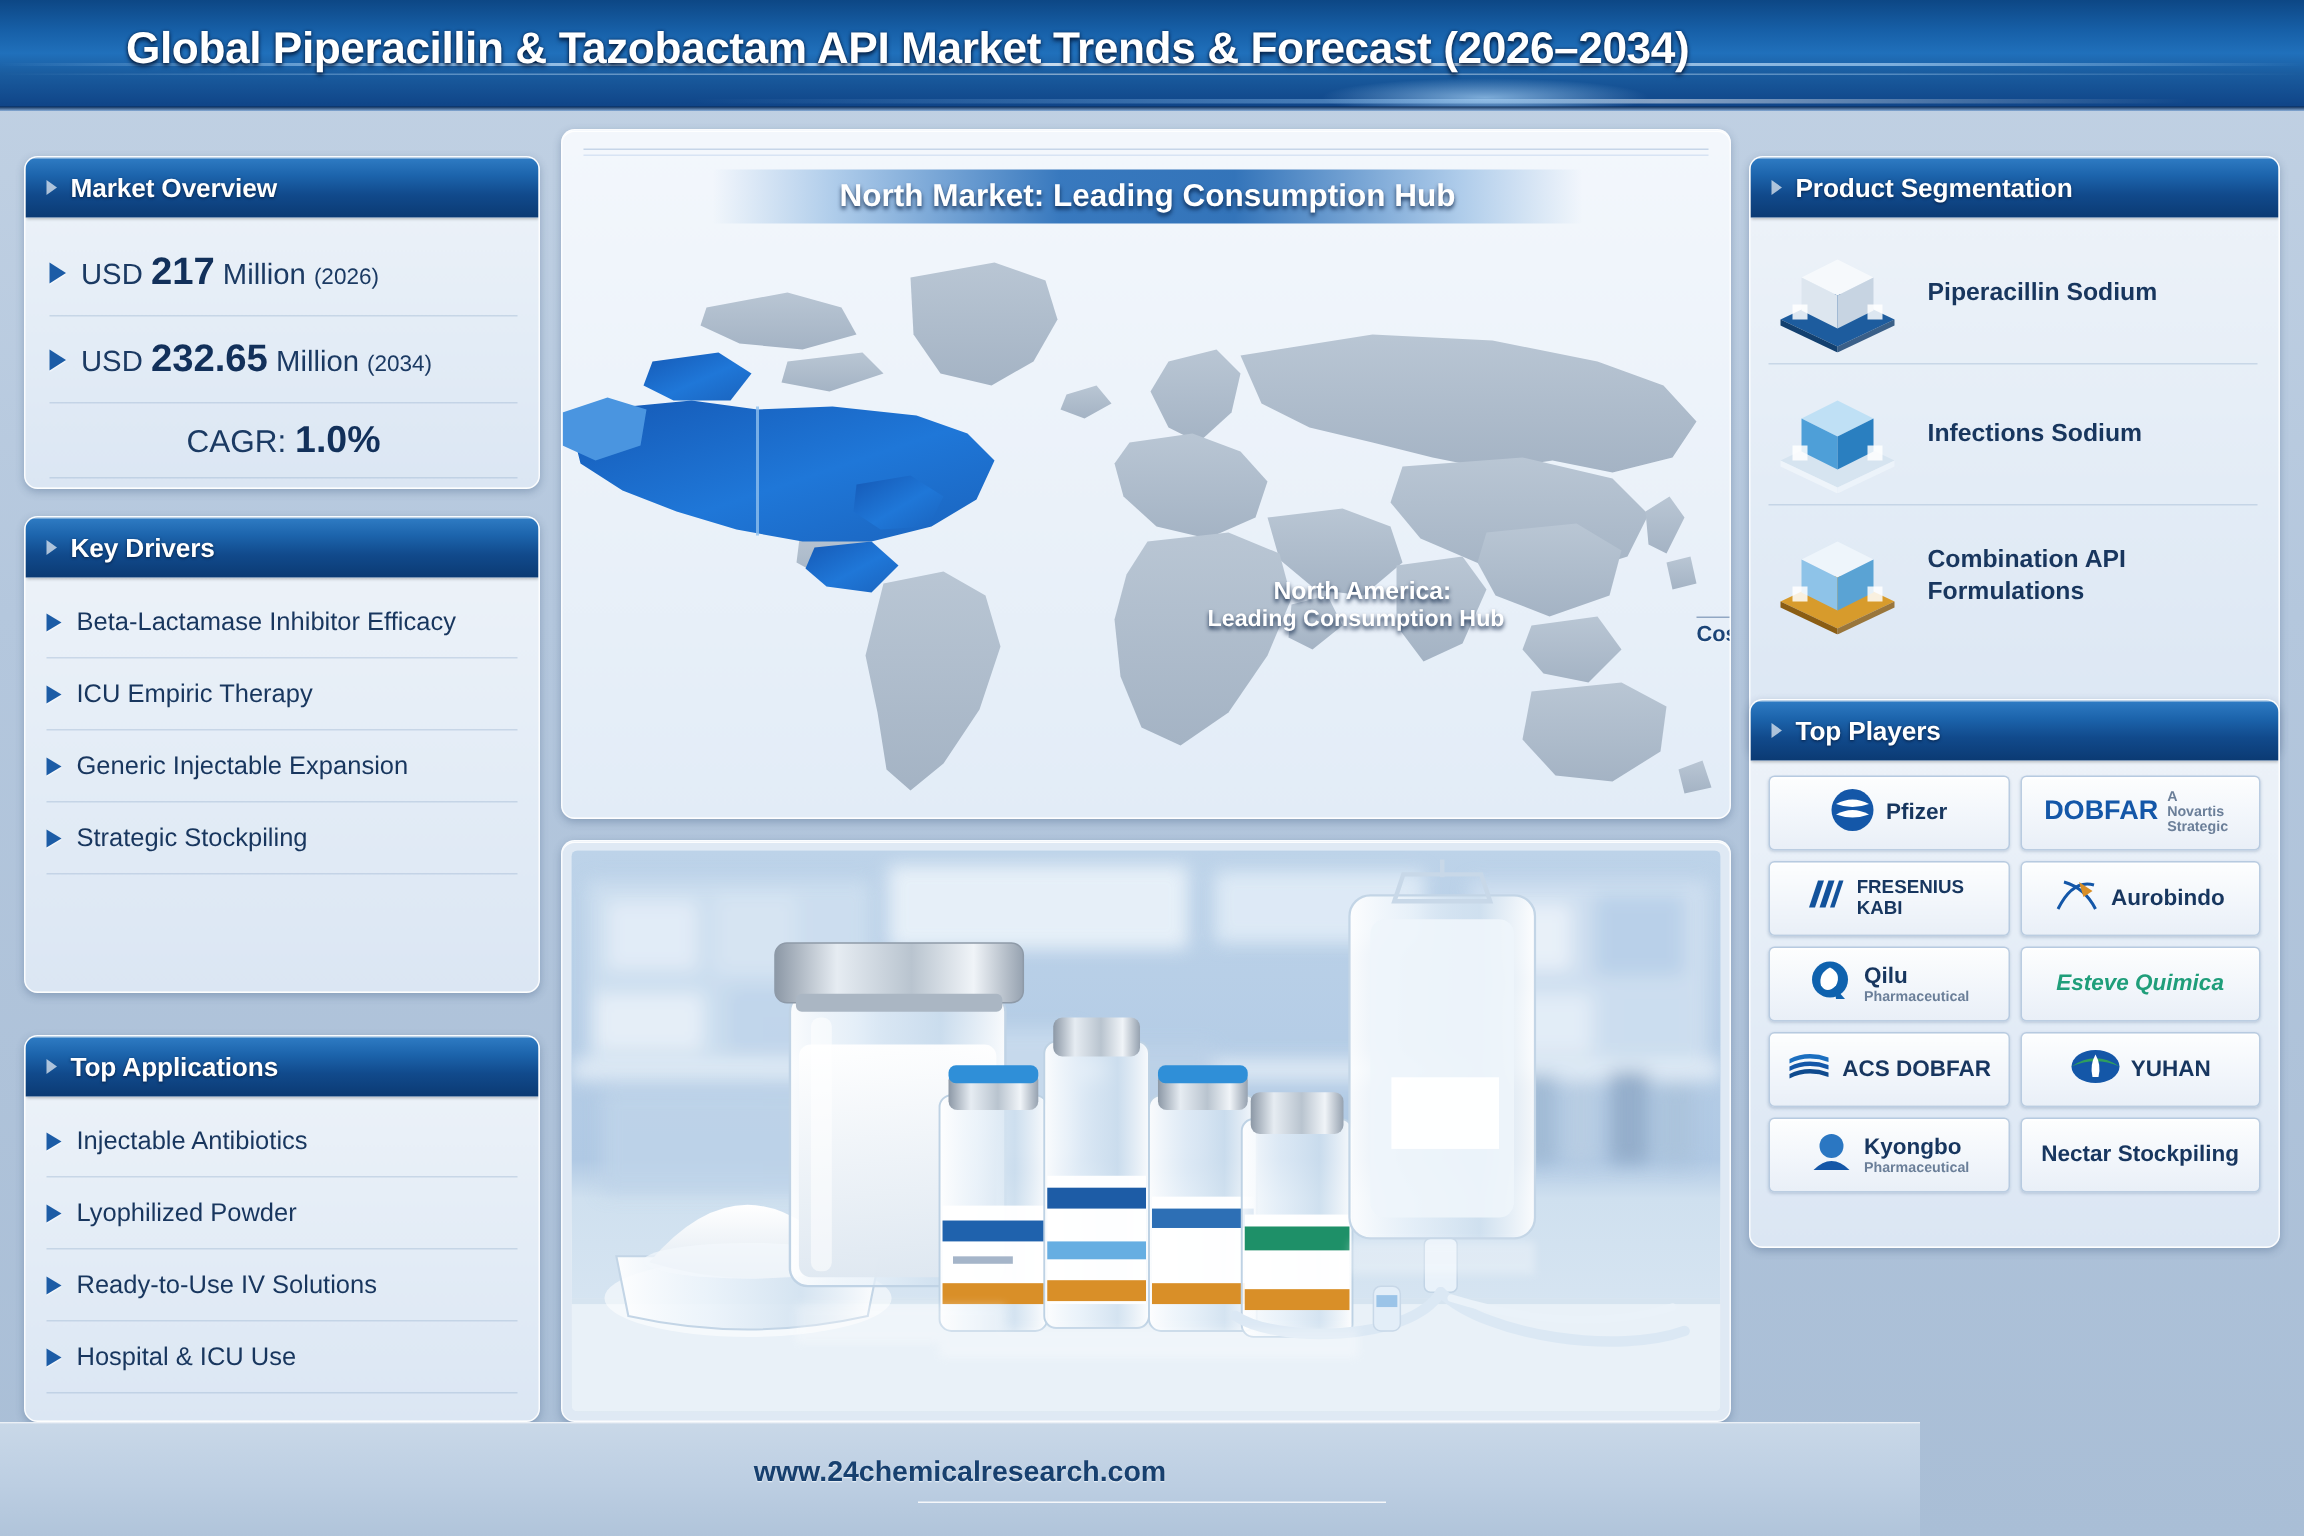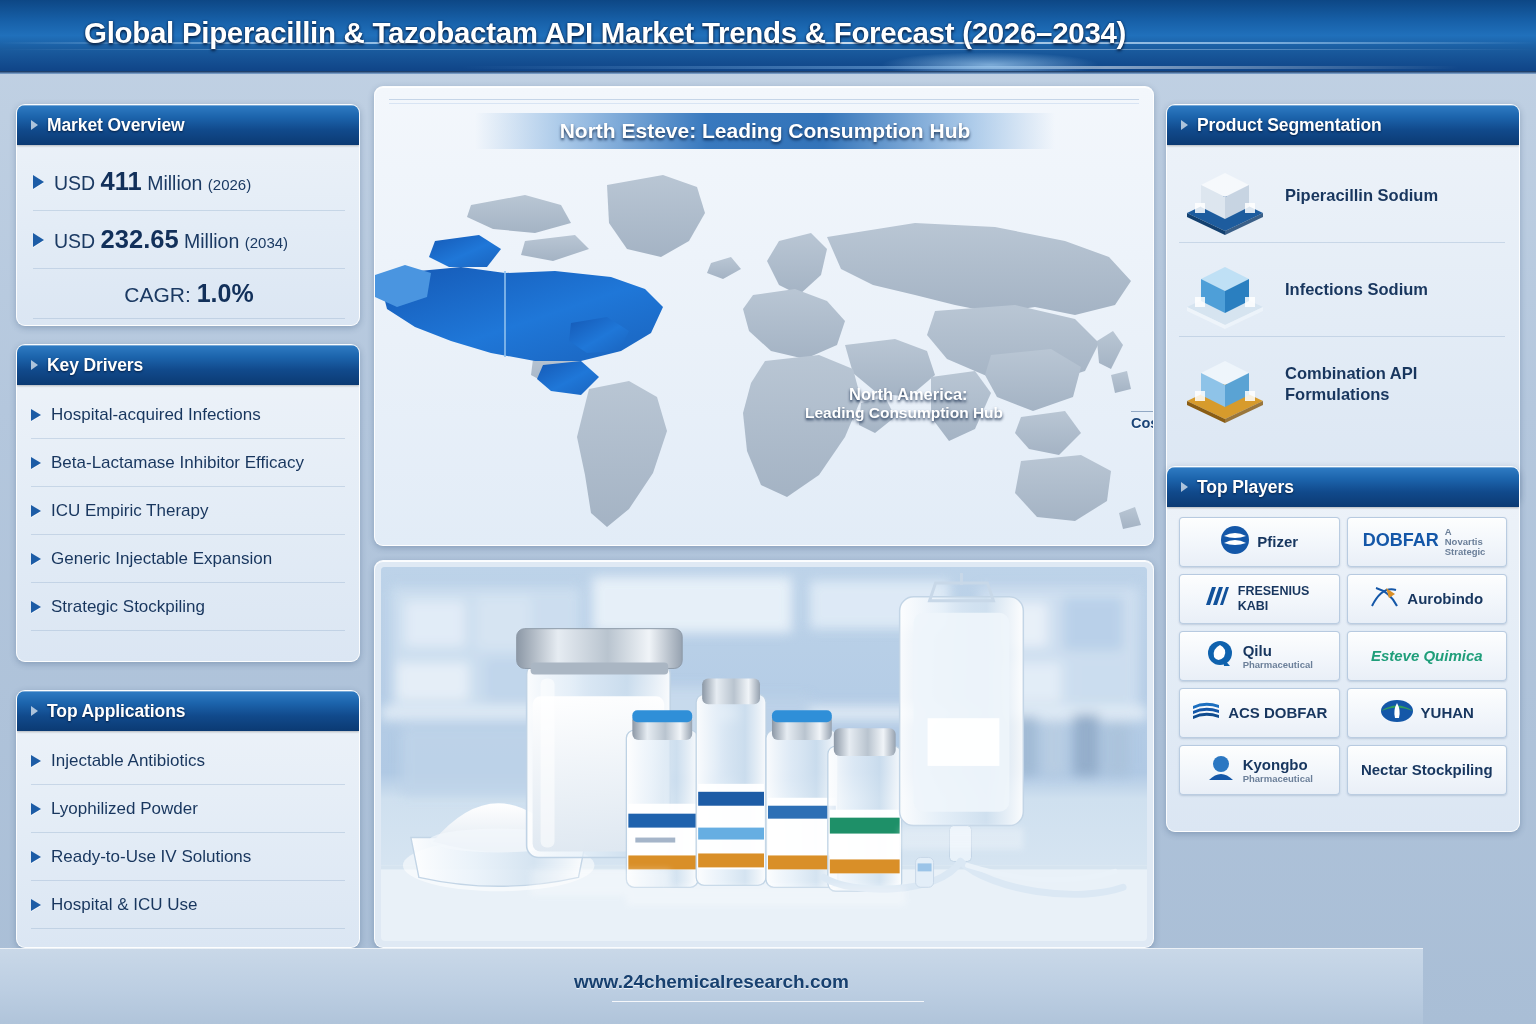--- a/index.html
+++ b/index.html
@@ -171,21 +171,21 @@
     box-shadow:0 1px 2px rgba(60,90,130,.22), inset 0 1px 0 #fff;
     display:flex; align-items:center; justify-content:center; gap:7px;
     overflow:hidden; padding:0 6px;
   }
   .pcell .lname{ font-size:15px; font-weight:bold; color:#17365f; white-space:nowrap; }
   .pcell .lsub{ font-size:9.5px; font-weight:bold; color:#6b7f99; line-height:1.05; }
   .pcell .lmark{ flex:none; }
 
   
   #footer{
-    position:absolute; left:0; bottom:0; width:1423px; height:76px;
+    position:absolute; left:0; bottom:0; width:1280px; height:76px;
     background:linear-gradient(180deg,#c9d8e8 0%,#bccee2 55%,#b0c4da 100%);
     border-top:1px solid rgba(255,255,255,.75);
   }
   #footer .ftxt{
     position:absolute; left:0; right:0; top:22px; text-align:center;
     font-size:19px; font-weight:bold; color:#17406f;
     text-shadow:0 1px 1px rgba(255,255,255,.8);
   }
   #footer .frule{
     position:absolute; left:612px; width:312px; top:52px; height:1px;
@@ -207,21 +207,21 @@
 <div class="panel" id="panel-overview">
   <div class="phead">
     <span class="caret"></span>
     <span class="ptitle">Market Overview</span>
   </div>
   <div class="plist">
     <div class="prow ovrow">
       <span class="tri"></span>
       <span class="txt">
         <span>USD</span>
-        <b>411</b>
+        <b>217</b>
         <span>Million</span>
         <span class="yr">(2026)</span>
       </span>
     </div>
     <div class="prow ovrow">
       <span class="tri"></span>
       <span class="txt">
         <span>USD</span>
         <b>232.65</b>
         <span>Million</span>
@@ -238,24 +238,20 @@
 </div>
 
 <div class="panel" id="panel-drivers">
   <div class="phead">
     <span class="caret"></span>
     <span class="ptitle">Key Drivers</span>
   </div>
   <div class="plist" id="drivers-list">
       <div class="prow">
         <span class="tri sm"></span>
-        <span>Hospital-acquired Infections</span>
-      </div>
-      <div class="prow">
-        <span class="tri sm"></span>
         <span>Beta-Lactamase Inhibitor Efficacy</span>
       </div>
       <div class="prow">
         <span class="tri sm"></span>
         <span>ICU Empiric Therapy</span>
       </div>
       <div class="prow">
         <span class="tri sm"></span>
         <span>Generic Injectable Expansion</span>
       </div>
@@ -289,21 +285,21 @@
         <span>Hospital &amp; ICU Use</span>
       </div>
     </div>
 </div>
 
 <div class="panel" id="panel-map">
   <div class="map-toprule"></div>
   <div class="map-toprule2"></div>
 
   <div class="map-banner">
-    <span>North Esteve: Leading Consumption Hub</span>
+    <span>North Market: Leading Consumption Hub</span>
   </div>
 
   <svg class="worldmap" viewBox="0 0 780 400" preserveAspectRatio="none">
     <defs>
       <linearGradient id="gland" x1="0" y1="0" x2="0" y2="1">
         <stop offset="0%" stop-color="#b9c6d4"></stop>
           <stop offset="100%" stop-color="#a4b3c4"></stop>
       </linearGradient>
       <linearGradient id="gna" x1="0" y1="0" x2="1" y2="1">
         <stop offset="0%" stop-color="#1559b5"></stop>

